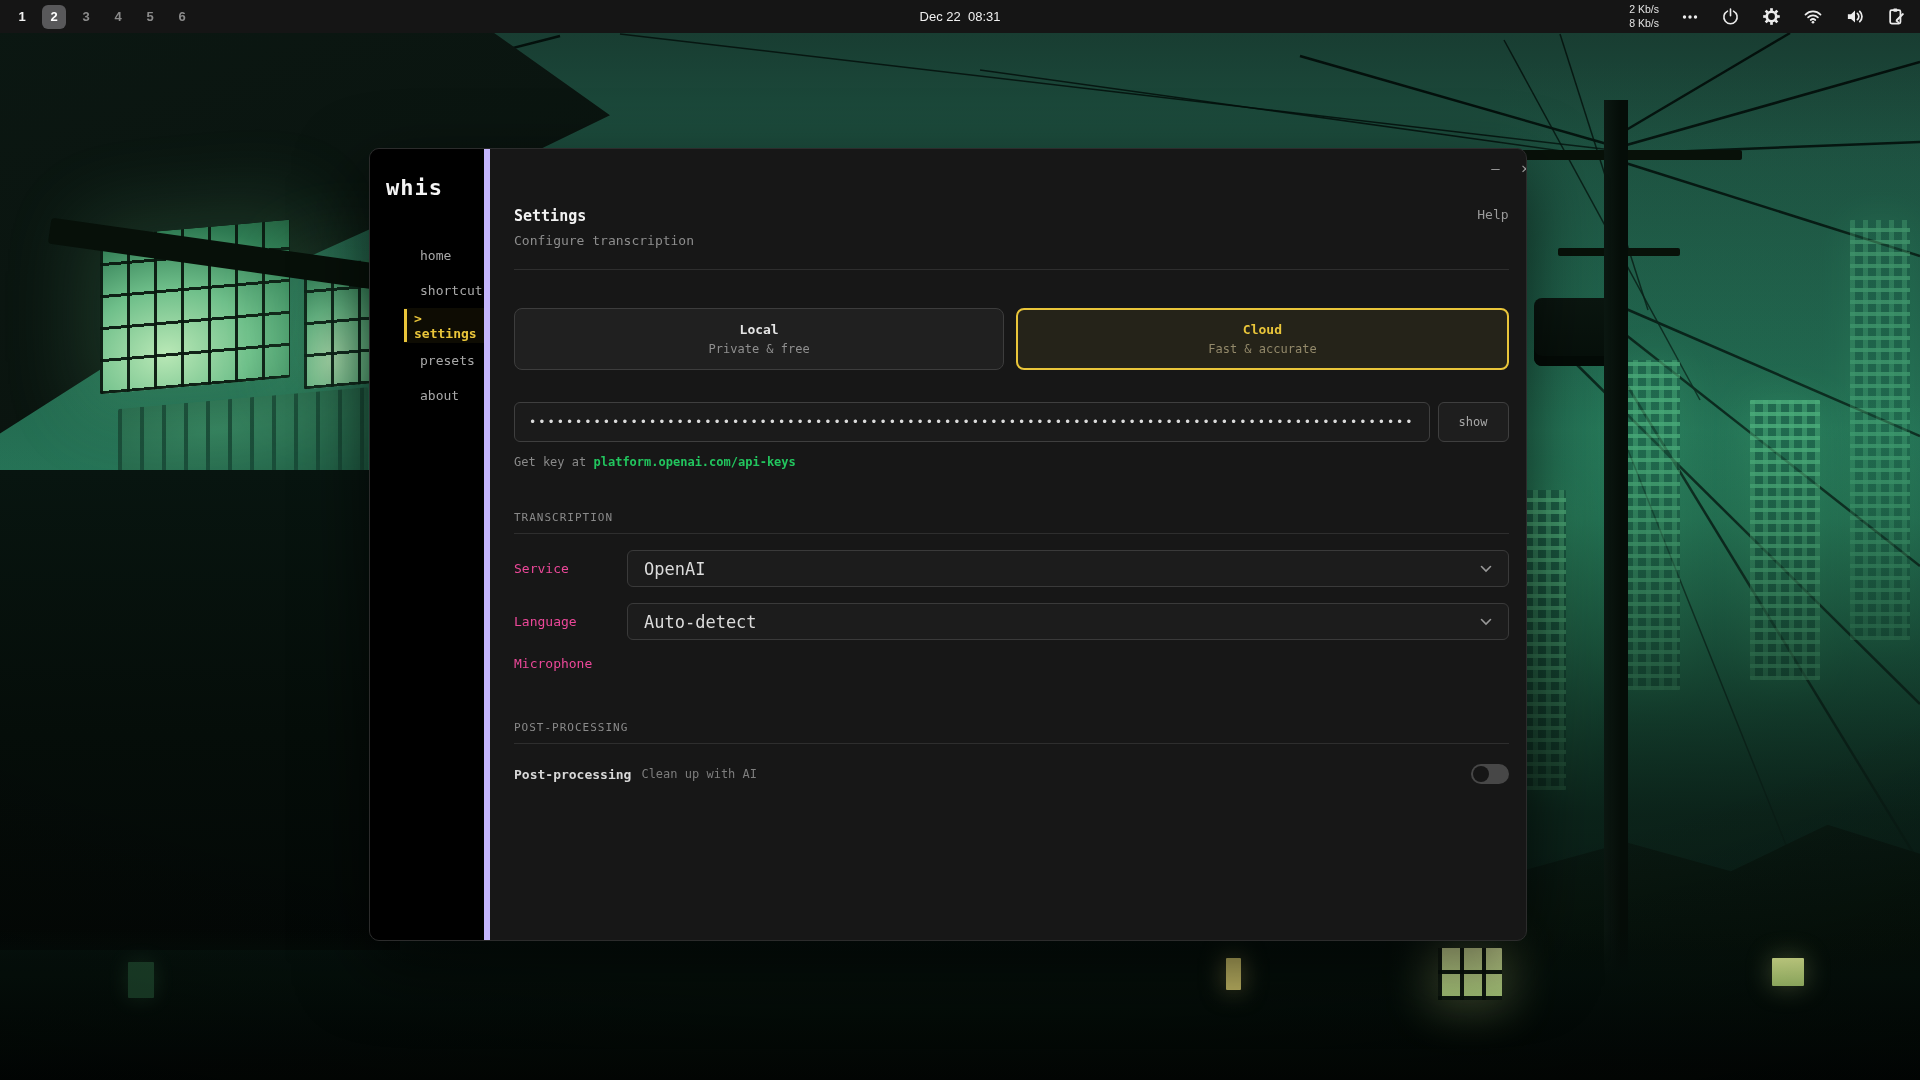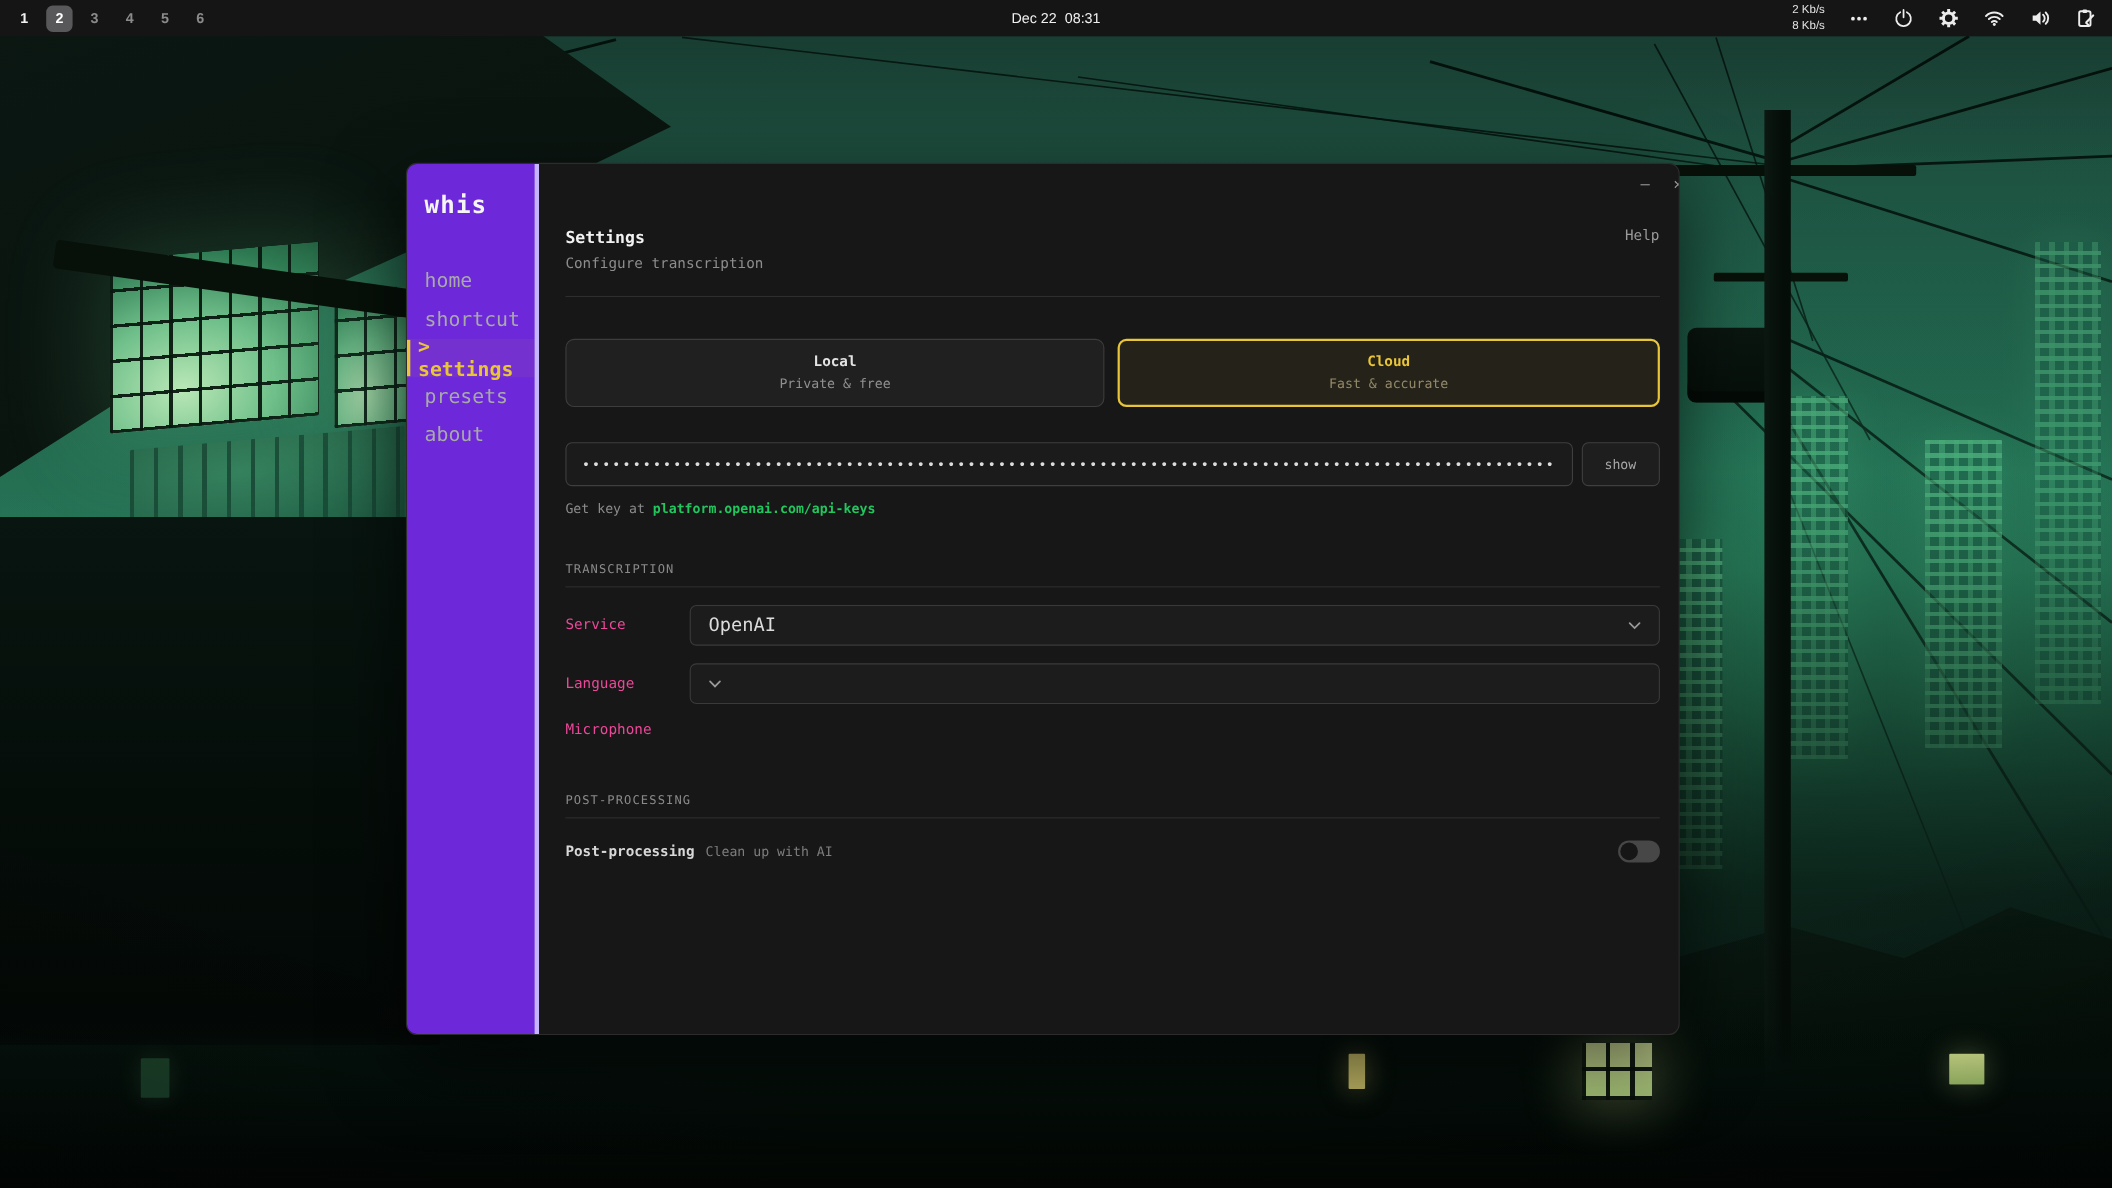--- a/index.html
+++ b/index.html
@@ -103,27 +103,27 @@
   .net { font-size:10.5px; line-height:1.3; color:#e2e2e2; text-align:left; }
   .tray svg { display:block; }
   .tray .icn { stroke:#ececec; fill:none; stroke-width:2; stroke-linecap:round; }
   .tray .fil { fill:#ececec; stroke:none; }
 
   
   .appwin { position:absolute; left:369px; top:148px; width:1158px; height:793px; z-index:10;
     background:#171717; border:1px solid #2c2c2c; border-radius:10px;
     box-shadow:0 24px 70px rgba(0,0,0,.65); display:flex; overflow:hidden;
     color:#cfcfcf; font-size:13px; }
-  .sidebar { width:120px; background:#6d28d9; border-right:4px solid #c4b5fd;
+  .sidebar { width:120px; background:#000000; border-right:6px solid #c4b5fd;
     position:relative; flex:0 0 120px; }
   .logo { color:#f5f5f5; font-weight:700; font-size:22px; letter-spacing:1px;
     padding:26px 0 0 16px; }
   .nav { margin-top:38px; display:flex; flex-direction:column; }
   .nav-item { height:35px; display:flex; align-items:center; padding-left:16px;
-    color:#a9a9a9; font-size:18px; cursor:pointer; position:relative; }
+    color:#a9a9a9; font-size:13px; cursor:pointer; position:relative;margin-left:34px; }
   .nav-item.active { color:#e9c53a; font-weight:700; background:rgba(233,197,58,.06);
     padding-left:10px; }
   .nav-item.active::before { content:""; position:absolute; left:0; top:1px; bottom:1px;
     width:3px; background:#e9c53a; }
 
   .main { flex:1; position:relative; padding:58px 40px 0 24px; }
   .winctl { position:absolute; top:8px; font-size:14px; color:#9a9a9a; width:22px; height:22px;
     display:flex; align-items:center; justify-content:center; cursor:pointer; }
   .winctl.min { right:42px; }
   .winctl.cls { right:12px; }
@@ -348,20 +348,21 @@
       <div class="select">
         <span class="select-value">OpenAI</span>
         <svg class="chev" width="12" height="8" viewBox="0 0 12 8">
             <polyline points="1.5,1.5 6,6 10.5,1.5" stroke="#999999" stroke-width="1.6" fill="none" stroke-linecap="round"></polyline>
           </svg>
       </div>
     </div>
     <div class="field">
       <div class="field-label">Language</div>
       <div class="select">
+        <span class="select-value">Auto-detect</span>
         <svg class="chev" width="12" height="8" viewBox="0 0 12 8">
             <polyline points="1.5,1.5 6,6 10.5,1.5" stroke="#999999" stroke-width="1.6" fill="none" stroke-linecap="round"></polyline>
           </svg>
       </div>
     </div>
     <div class="field">
       <div class="field-label">Microphone</div>
     </div>
 
     <div class="pp-section">

